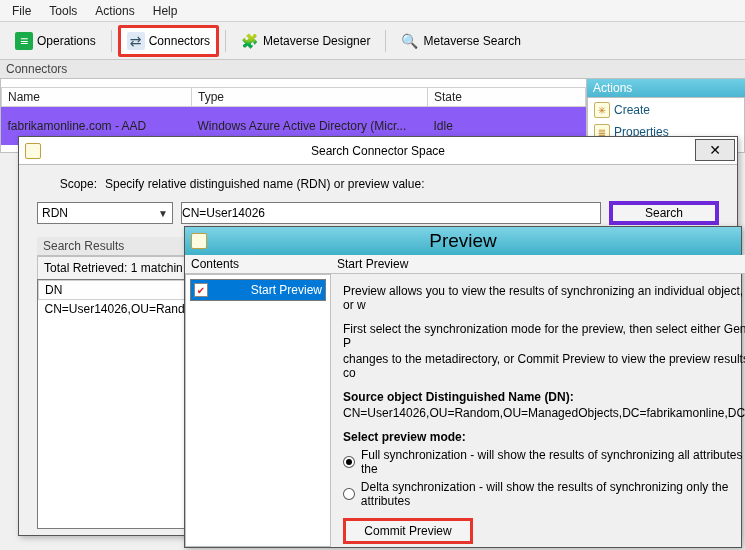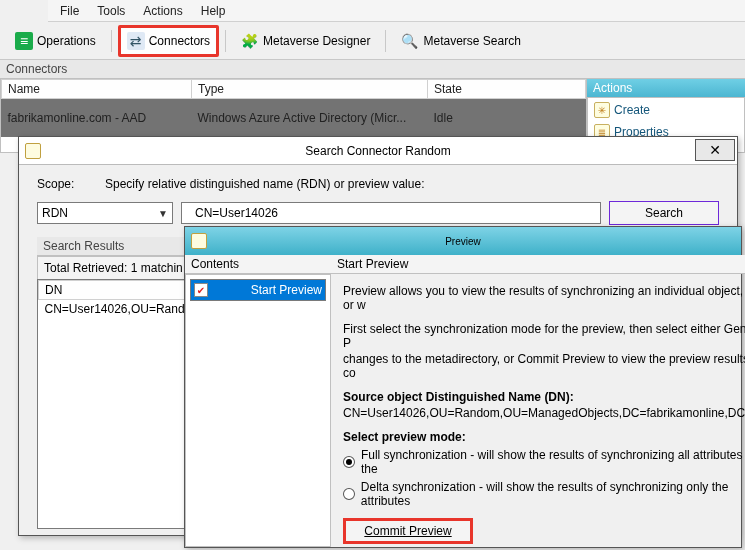--- a/index.html
+++ b/index.html
@@ -26,21 +26,20 @@
   }
 
   
   .menubar {
     display: flex;
     gap: 2px;
     padding: 2px 4px;
     background: #f5f5f5;
     border-bottom: 1px solid #d0d0d0;
     height: 22px;
-    margin-left: 48px;
   }
   .menubar span {
     padding: 2px 8px;
     color: #222;
   }
 
   
   .toolbar {
     display: flex;
     align-items: center;
@@ -129,21 +128,22 @@
     background: #fefde0;
     border: 1px solid #c8b060;
     border-radius: 2px;
     display:flex;align-items:center;justify-content:center;font-size:10px;color:#c08020;
   }
 
   
   table.grid {
     width: 100%;
     border-collapse: collapse;
-    background: #737373;
+    background: #8b5cf6;
+    margin-top: 8px;
   }
   table.grid th {
     text-align: left;
     padding: 2px 6px;
     background: var(--table-header);
     border: 1px solid #d0d0d0;
     font-weight: 400;
     color: #222;
   }
   table.grid td {
@@ -196,35 +196,35 @@
     height: 400px;
     z-index: 10;
   }
   .scs .dlg-title { background: #fff; border-bottom:1px solid #bbb; }
   .scs .body {
     padding: 12px 18px;
   }
   .fld-row {
     display:flex; align-items:center; gap:8px; margin-bottom:10px;
   }
-  .fld-row label { width:60px; }
+  .fld-row label { width:60px;text-align:right; }
   .sel {
     width:136px; height:22px;
     border:1px solid #7a7a7a; background:#fff;
     display:flex; align-items:center; justify-content:space-between;
     padding:0 4px; cursor:pointer;
   }
   .sel .chev { font-size:10px; color:#333; }
   .txt {
-    flex:1; height:22px; border:1px solid #7a7a7a; background:#fff; padding:0 13px;
+    flex:1; height:22px; border:1px solid #7a7a7a; background:#fff; padding:0 0;
     font: 12px "Segoe UI", Tahoma, sans-serif;
   }
   .btn {
     height:24px; padding:0 14px;
-    border:1px solid #6d28d9; background:#f4f4f4;
+    border:4px solid #6d28d9; background:#f4f4f4;
     cursor:pointer; font:12px "Segoe UI", Tahoma, sans-serif;
   }
   .search-btn { width:110px; }
 
   .search-results {
     margin-top:12px;
   }
   .results-list {
     border:1px solid #7a7a7a; background:#fff; height:250px;
   }
@@ -234,21 +234,21 @@
   
   .preview {
     left: 184px;
     top: 226px;
     width: 558px;
     height: 322px;
     z-index: 20;
   }
   .preview .dlg-title {
     background: linear-gradient(var(--title-cyan-light), var(--title-cyan));
-    font-size:10px;
+    font-size:19px;
   }
   .preview .body {
     display:flex;
     height: calc(100% - 28px);
   }
   .pv-left {
     width: 160px;
     display:flex;
     flex-direction:column;
   }
@@ -303,21 +303,21 @@
     width:12px; height:12px; border:1px solid #555; border-radius:50%; background:#fff;
     display:flex; align-items:center; justify-content:center;
   }
   .radio.checked::after {
     content:""; width:6px; height:6px; background:#000; border-radius:50%;
   }
   .btn-group {
     display:flex; gap:20px; margin:10px 0 6px 0;
   }
   .btn-group .btn { width:130px; height:26px; }
-  .btn.hl { border:3px solid var(--highlight-red);text-decoration:underline; }
+  .btn.hl { border:3px solid var(--highlight-red); }
 
 </style>
 </head>
 <body>
 
 <div class="menubar">
   <span>File</span>
   <span>Tools</span>
   <span>Actions</span>
   <span>Help</span>
@@ -374,21 +374,21 @@
         <span class="act-icon">≣</span>
         <span>Properties</span>
       </div>
     </div>
   </div>
 </div>
 
 <div class="dialog scs">
   <div class="dlg-title">
     <span class="title-icon"></span>
-    <span>Search Connector Random</span>
+    <span>Search Connector Space</span>
     <div class="dlg-close">
       <span>✕</span>
     </div>
   </div>
   <div class="body">
     <div class="fld-row">
       <label>Scope:</label>
       <span style="flex:1">Specify relative distinguished name (RDN) or preview value:</span>
     </div>
     <div class="fld-row">

